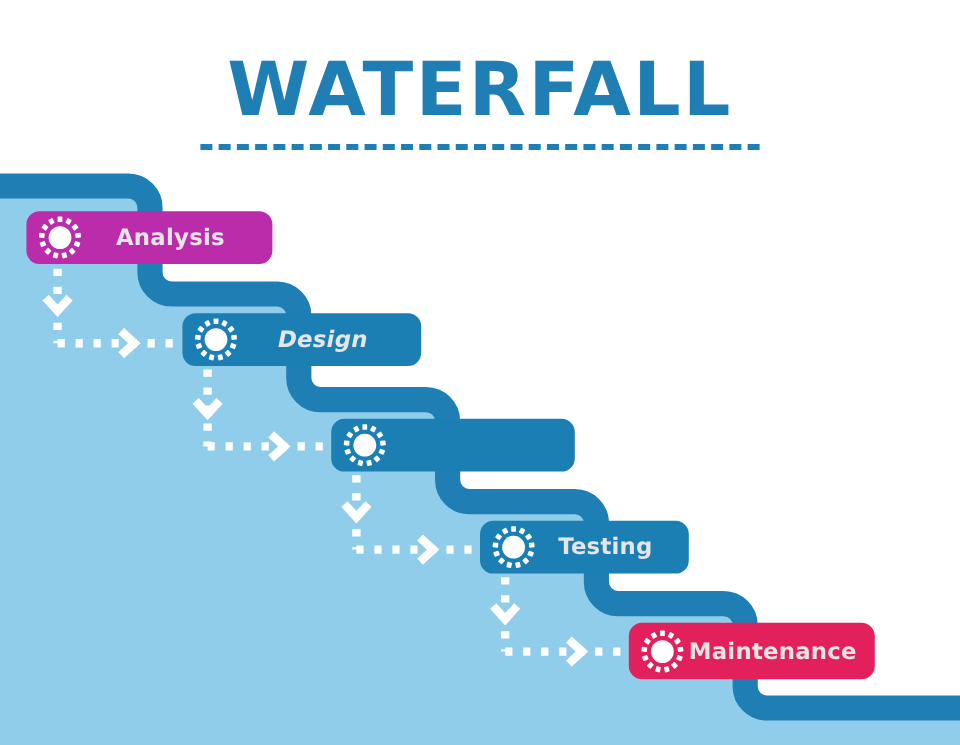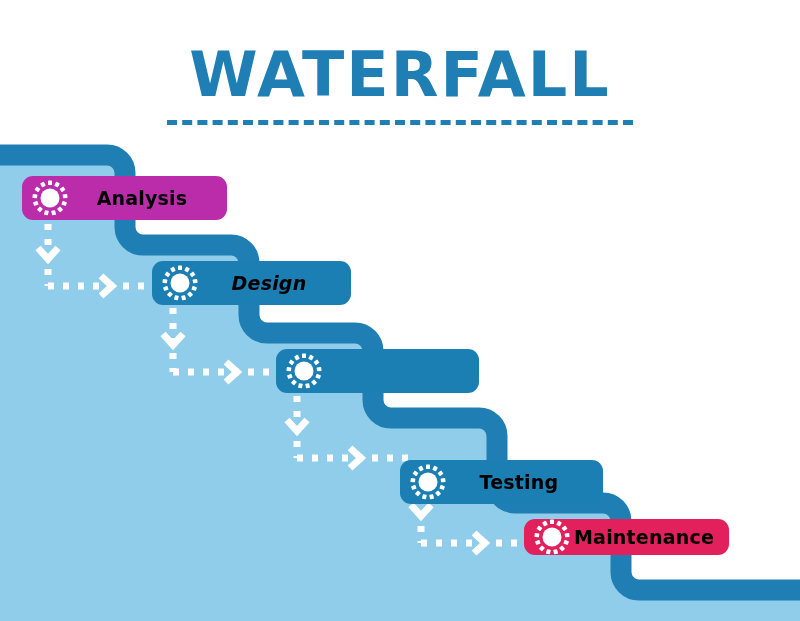--- a/index.html
+++ b/index.html
@@ -55,21 +55,21 @@
     position: absolute;
     display: flex;
     align-items: center;
     border-radius: 11px;
     box-sizing: border-box;
     padding-left: 9px;
   }
   .stage-label {
     flex: 1 1 auto;
     text-align: center;
-    color: #000000;
+    color: #e5e5e5;
     font-family: "DejaVu Sans", sans-serif;
     font-weight: bold;
     font-size: 19px;
     letter-spacing: .2px;
     padding-right: 12px;
     white-space: nowrap;
   }
   .sun-icon {
     position: relative;
     width: 38px;
@@ -297,21 +297,21 @@
               <rect x="17" y="1.5" width="4" height="4.6" rx="0.6"></rect>
             </g>
           <g transform="rotate(332.3 19 19)">
               <rect x="17" y="1.5" width="4" height="4.6" rx="0.6"></rect>
             </g>
         </g>
       </svg>
     </span>
   </div>
 
-  <div class="stage-bar" style="left:400px; top:460px; width:203px; height:44px; background:#1b7fb4;">
+  <div class="stage-bar" style="left:400px; top:434px; width:174px; height:44px; background:#1b7fb4;">
     <span class="sun-icon">
       <svg viewBox="0 0 38 38" xmlns="http://www.w3.org/2000/svg">
         <circle cx="19" cy="19" r="9.5" fill="#ffffff"></circle>
         <g fill="#ffffff">
           <g transform="rotate(0 19 19)">
               <rect x="17" y="1.5" width="4" height="4.6" rx="0.6"></rect>
             </g>
           <g transform="rotate(27.7 19 19)">
               <rect x="17" y="1.5" width="4" height="4.6" rx="0.6"></rect>
             </g>
@@ -347,21 +347,21 @@
             </g>
           <g transform="rotate(332.3 19 19)">
               <rect x="17" y="1.5" width="4" height="4.6" rx="0.6"></rect>
             </g>
         </g>
       </svg>
     </span>
     <span class="stage-label">Testing</span>
   </div>
 
-  <div class="stage-bar" style="left:524px; top:519px; width:205px; height:36px; background:#e2215c;">
+  <div class="stage-bar" style="left:524px; top:519px; width:205px; height:47px; background:#e2215c;">
     <span class="sun-icon">
       <svg viewBox="0 0 38 38" xmlns="http://www.w3.org/2000/svg">
         <circle cx="19" cy="19" r="9.5" fill="#ffffff"></circle>
         <g fill="#ffffff">
           <g transform="rotate(0 19 19)">
               <rect x="17" y="1.5" width="4" height="4.6" rx="0.6"></rect>
             </g>
           <g transform="rotate(27.7 19 19)">
               <rect x="17" y="1.5" width="4" height="4.6" rx="0.6"></rect>
             </g>

